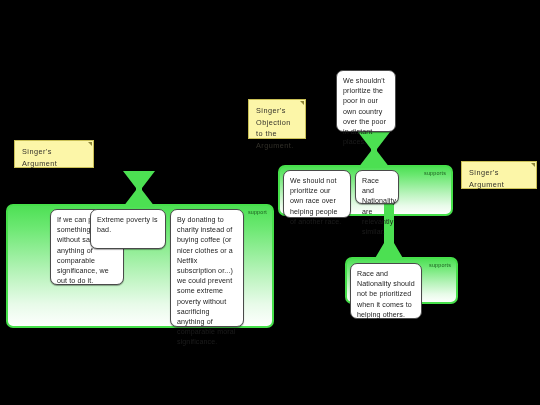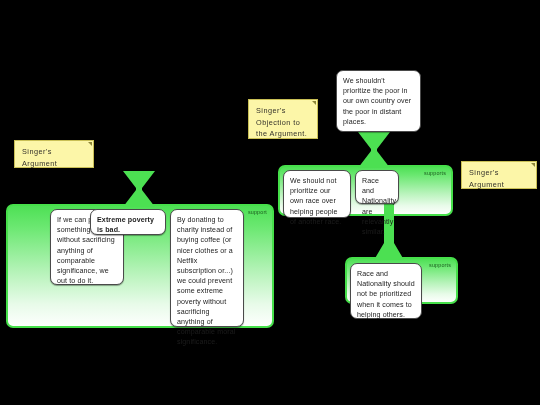--- a/index.html
+++ b/index.html
@@ -92,25 +92,25 @@
       <path d="M3 1 L35 1 L22 18 L22 20 L35 37 L3 37 L16 20 L16 18 Z" fill="#4ce052"></path>
     </svg>
   </div>
 
   <div class="group" style="left:6px; top:204px; width:268px; height:124px;">
     <span class="group-label">support</span>
   </div>
 
   <div class="node" style="left:12px; top:209px; width:74px; height:76px;margin-left:38px;">If we can prevent something bad without sacrificing anything of comparable significance, we out to do it.</div>
 
-  <div class="node" style="left:90px; top:209px; width:76px; height:26px;font-weight:bold;">Extreme poverty is bad.</div>
+  <div class="node" style="left:90px; top:209px; width:76px; height:40px;">Extreme poverty is bad.</div>
 
   <div class="node" style="left:170px; top:209px; width:74px; height:118px;">By donating to charity instead of buying coffee (or nicer clothes or a Netflix subscription or...) we could prevent some extreme poverty without sacrificing anything of comparable moral significance.</div>
 
-  <div class="node" style="left:336px; top:70px; width:85px; height:62px;">We shouldn't prioritize the poor in our own country over the poor in distant places.</div>
+  <div class="node" style="left:336px; top:70px; width:60px; height:62px;">We shouldn't prioritize the poor in our own country over the poor in distant places.</div>
 
   <div class="connector" style="left:355px; top:131px; width:38px; height:38px;">
     <svg width="38" height="38" viewBox="0 0 38 38">
       <path d="M3 1 L35 1 L22 18 L22 20 L35 37 L3 37 L16 20 L16 18 Z" fill="#4ce052"></path>
     </svg>
   </div>
 
   <div class="group" style="left:278px; top:165px; width:175px; height:51px;">
     <span class="group-label">supports</span>
   </div>
@@ -129,21 +129,21 @@
     <span class="group-label">supports</span>
   </div>
 
   <div class="node" style="left:350px; top:263px; width:72px; height:56px;">Race and Nationality should not be prioritized when it comes to helping others.</div>
 
   <div class="note" style="left:14px; top:140px; width:80px; height:28px;">
     <span class="fold"></span>
     <span>Singer's Argument</span>
   </div>
 
-  <div class="note" style="left:248px; top:99px; width:70px; height:40px;">
+  <div class="note" style="left:248px; top:99px; width:58px; height:40px;">
     <span class="fold"></span>
     <span>Singer's Objection to the Argument.</span>
   </div>
 
   <div class="note" style="left:461px; top:161px; width:76px; height:28px;">
     <span class="fold"></span>
     <span>Singer's Argument</span>
   </div>
 
 </div>

